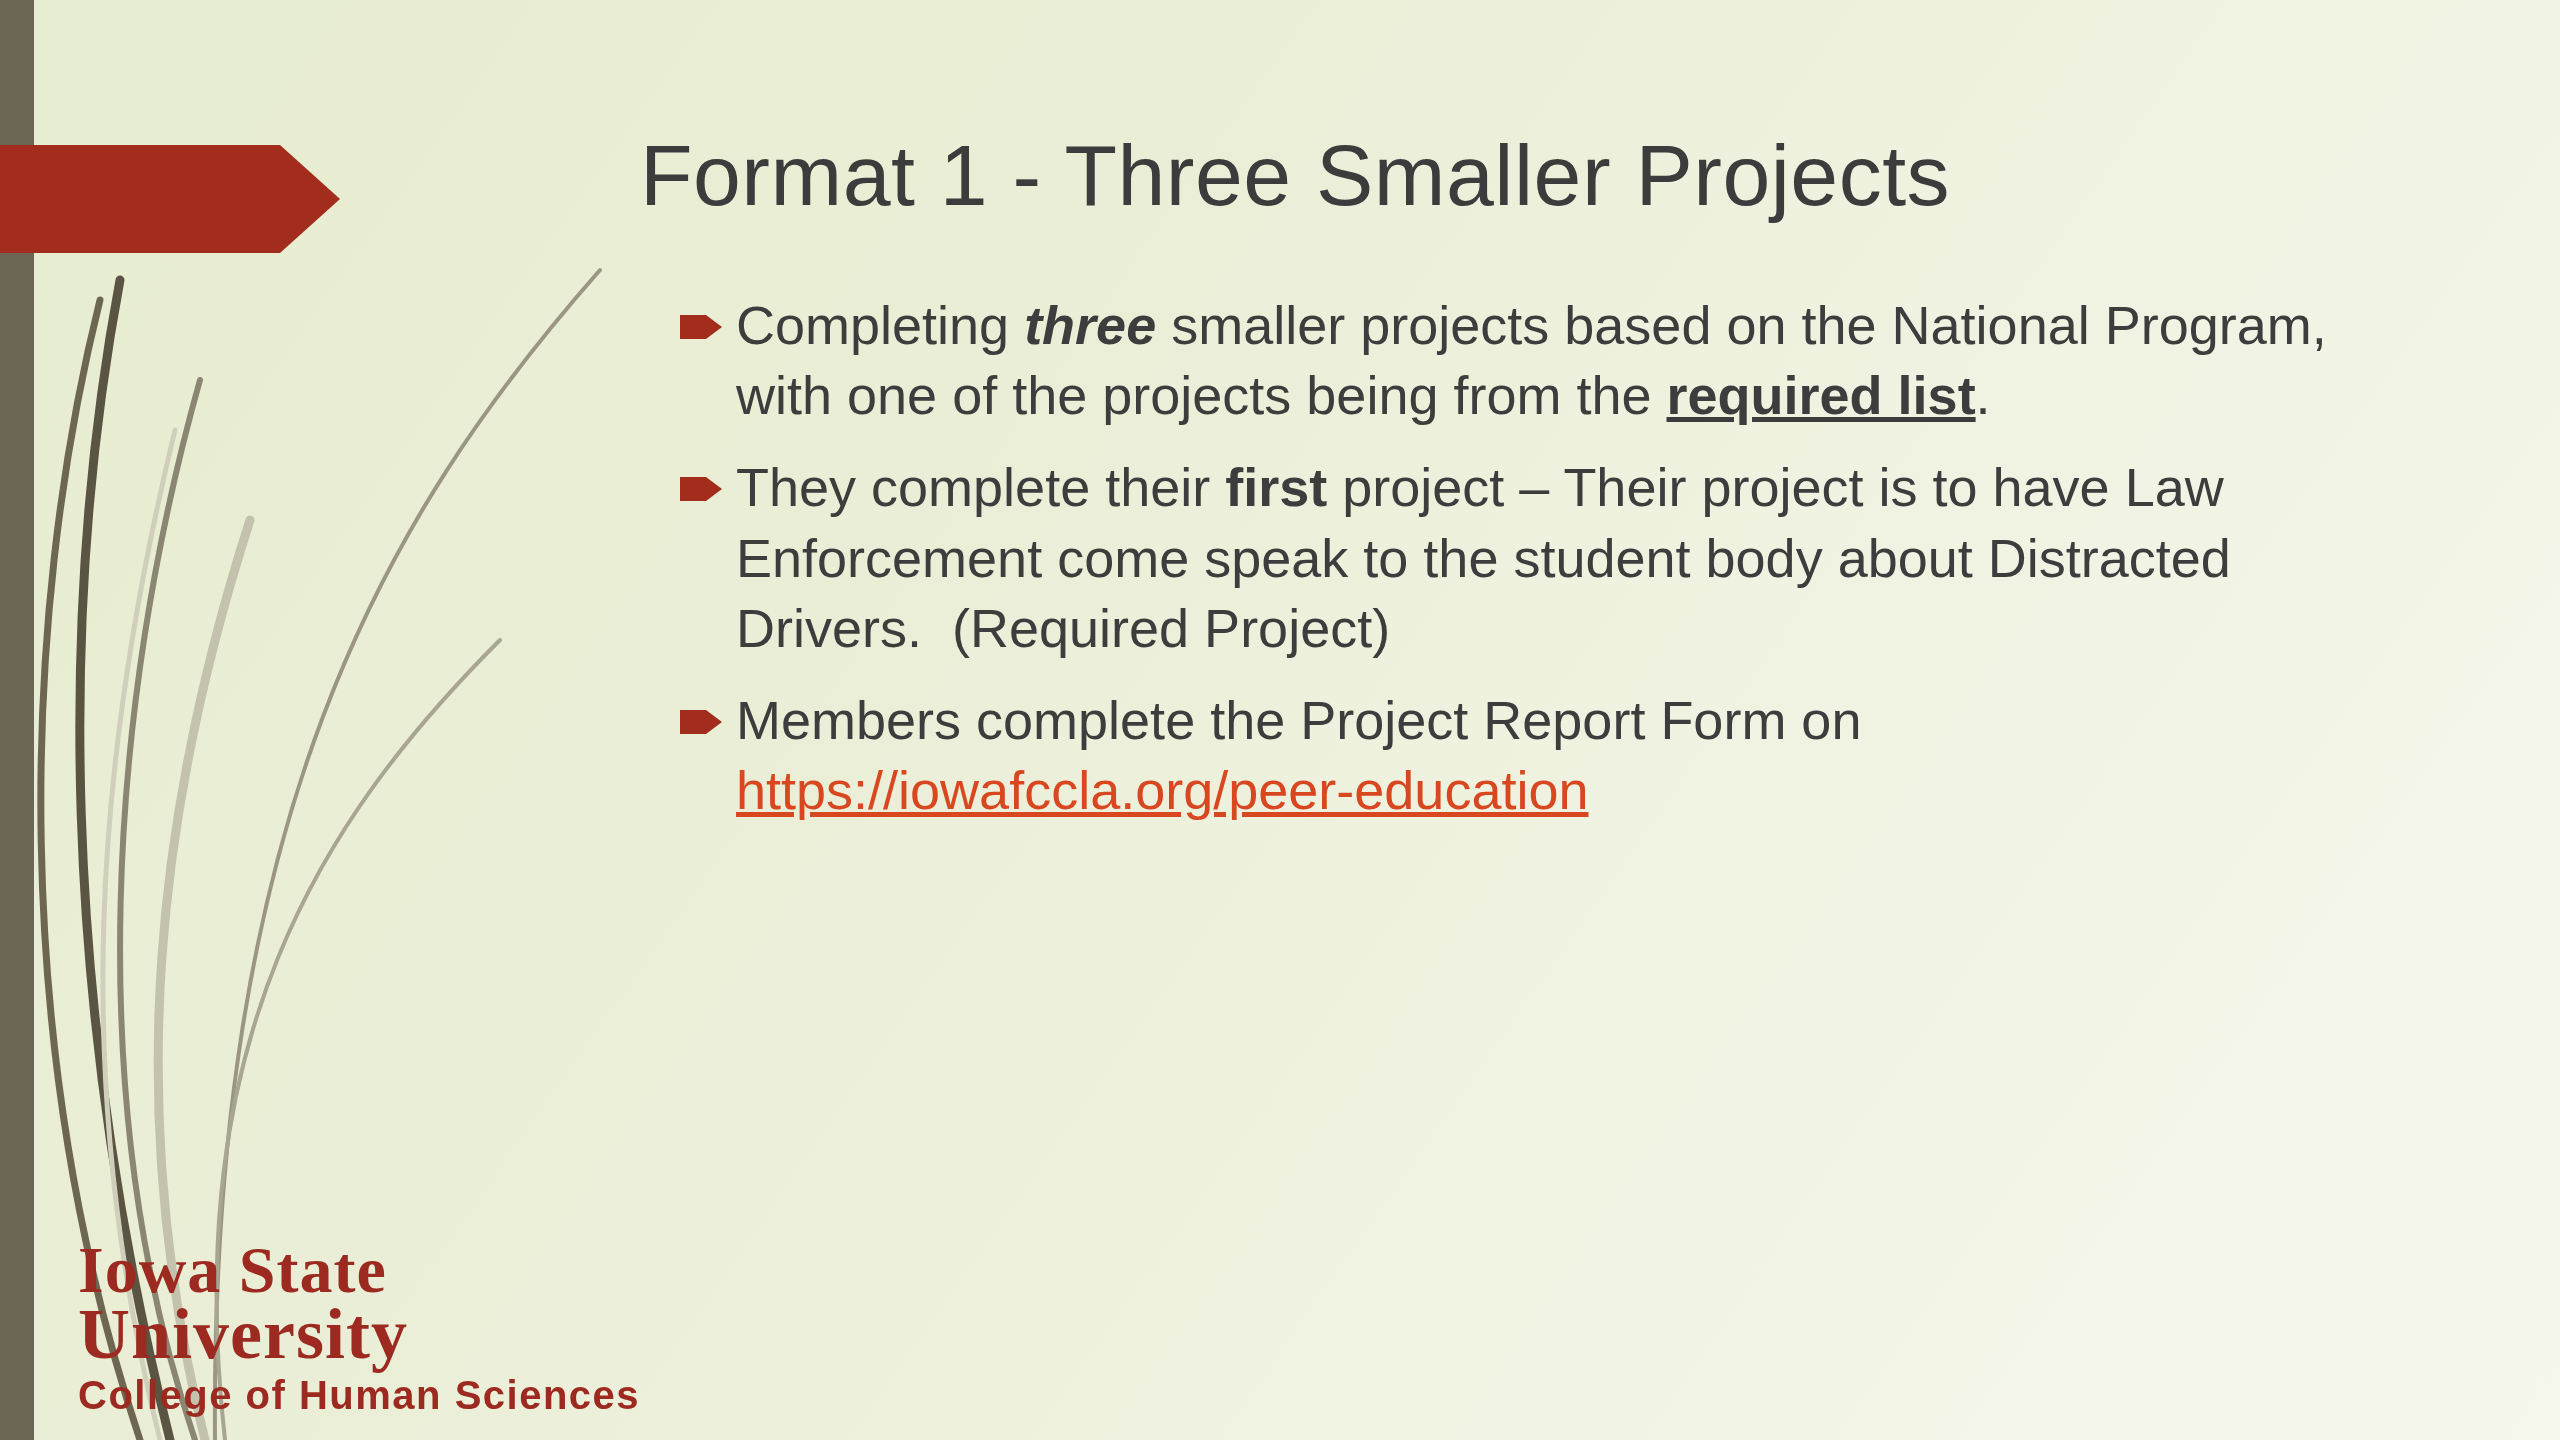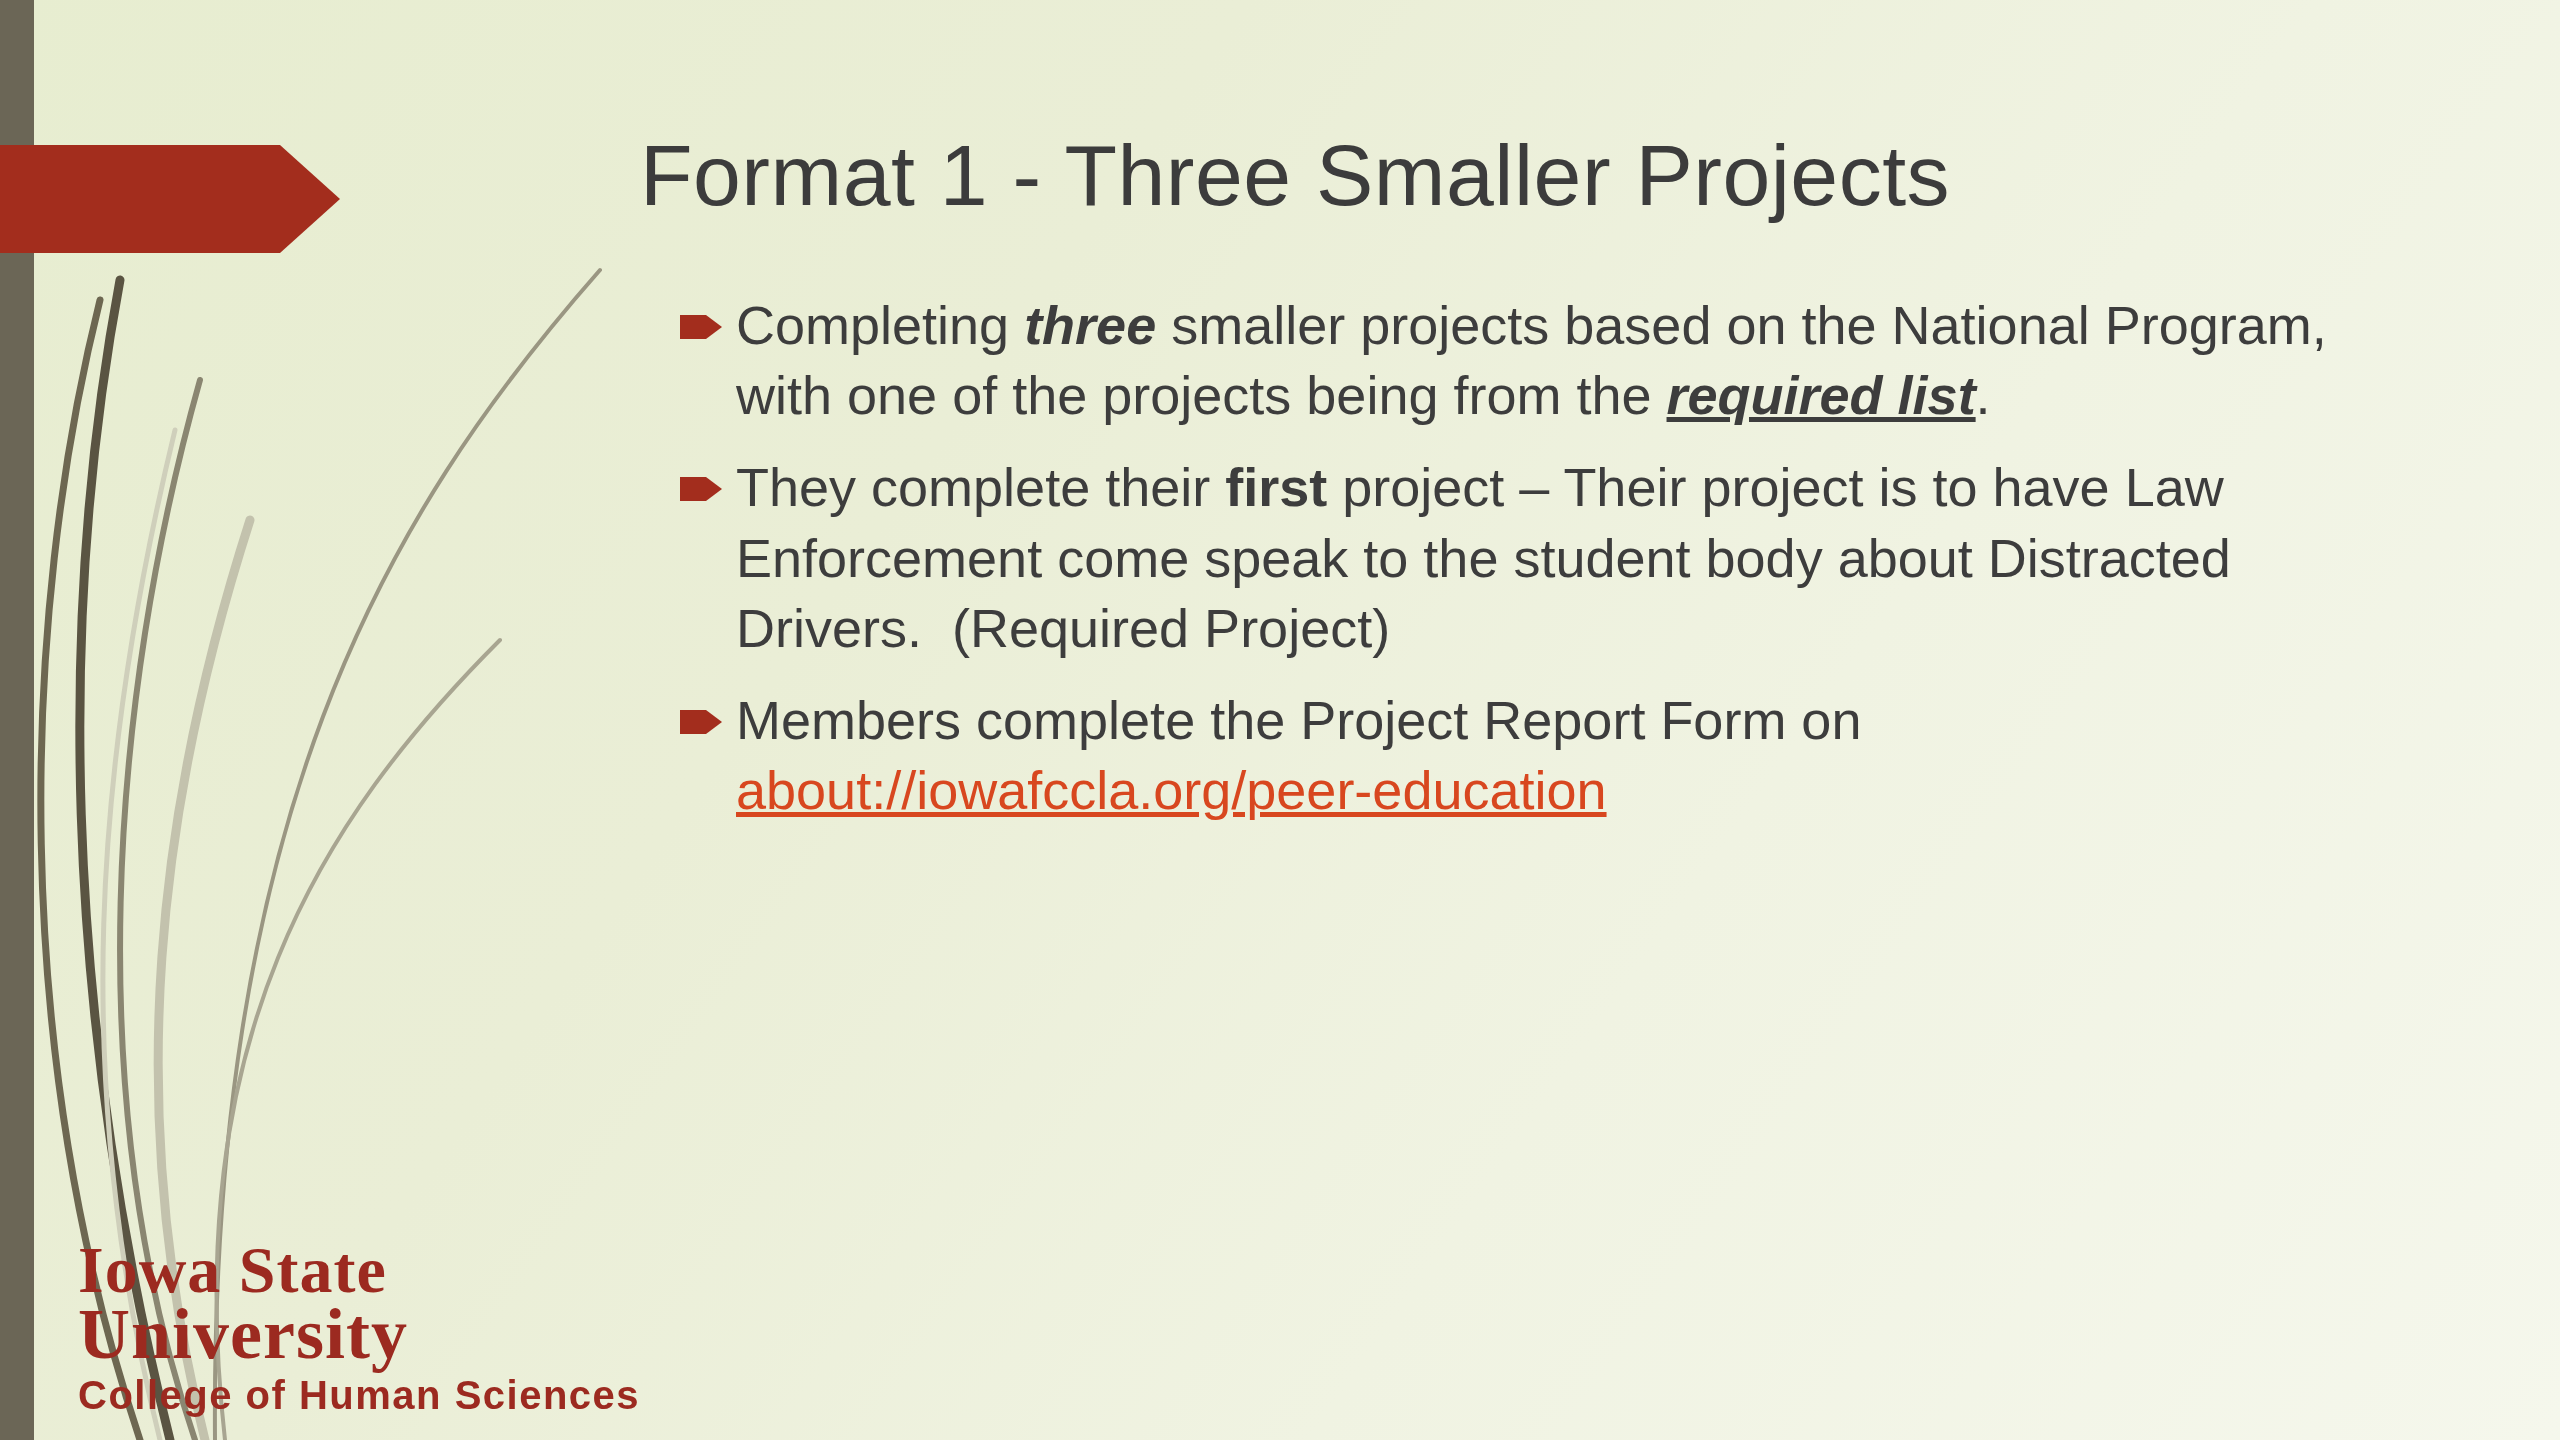--- a/index.html
+++ b/index.html
@@ -114,21 +114,21 @@
   .bullet-marker svg { display: block; }
   .bullet-text {
     flex: 1 1 auto;
     color: #3d3d3d;
     font-size: 54px;
     line-height: 1.30;
     font-weight: 400;
   }
   .bullet-text b { font-weight: bold; }
   .bi { font-weight: bold; font-style: italic; margin-top: 16px; }
-  .biu { font-weight: bold; font-style: italic; text-decoration: underline; }
+  .biu { font-weight: bold; text-decoration: underline; }
   .link {
     color: #d8471f;
     text-decoration: underline;
   }
 </style>
 </head>
 <body>
 
 <div class="slide">
 
@@ -181,21 +181,21 @@
       </div>
     </div>
 
     <div class="bullet-row">
       <div class="bullet-marker">
         <svg width="42" height="30" viewBox="0 0 42 30" xmlns="http://www.w3.org/2000/svg">
           <polygon points="0,3 26,3 42,15 26,27 0,27" fill="#a32d1d"></polygon>
         </svg>
       </div>
       <div class="bullet-text">
-        <span>Members complete the Project Report Form on </span><a class="link" href="#">about://iowafccla.org/peer-education</a>
+        <span>Members complete the Project Report Form on </span><a class="link" href="#">https://iowafccla.org/peer-education</a>
       </div>
     </div>
 
 
   </div>
 
   <div class="logo">
     <div class="logo-isu logo-line1">Iowa State</div>
     <div class="logo-isu logo-line2">University</div>
     <div class="logo-sub">College of Human Sciences</div>

